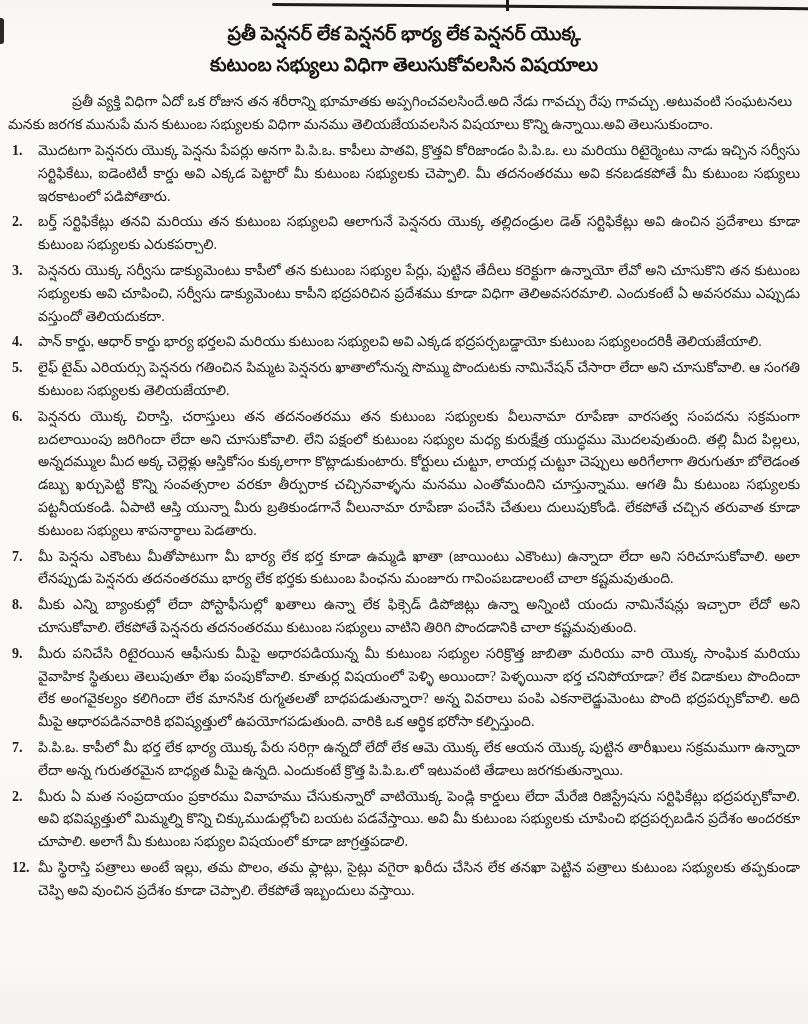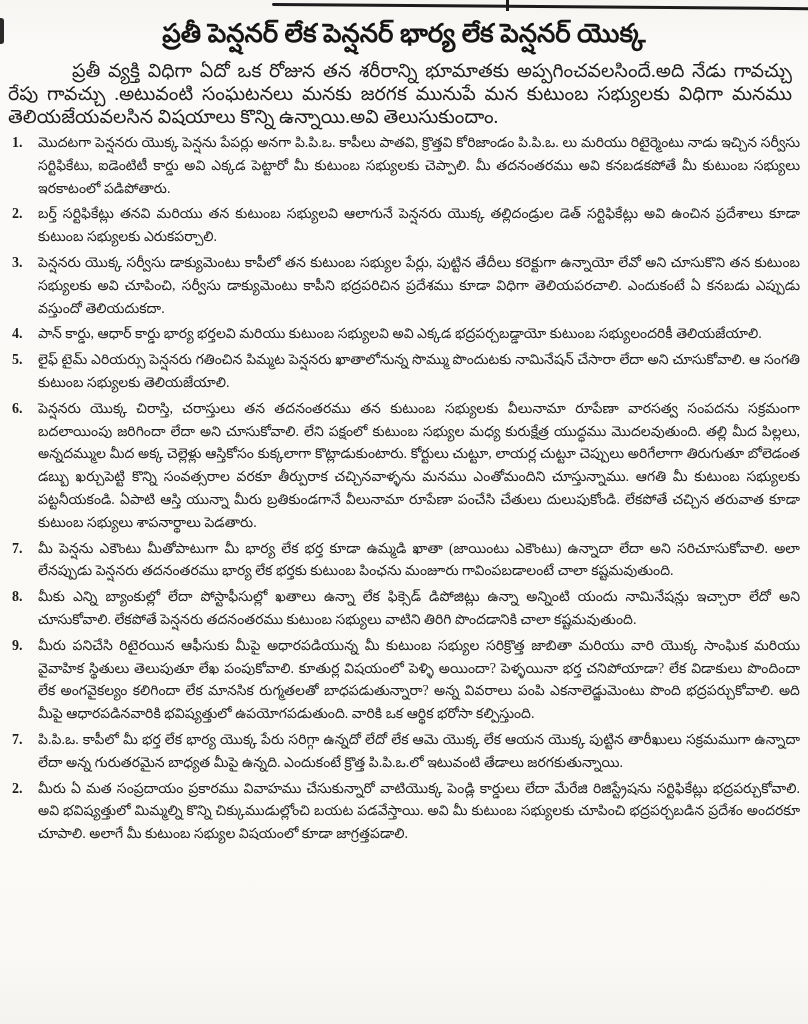--- a/index.html
+++ b/index.html
@@ -29,29 +29,29 @@
     left: 272px; top: 3px; width: 540px; height: 3px;
     transform: rotate(0.45deg); transform-origin: left center;
     border-radius: 2px;
   }
   .top-tick { left: 506px; top: 0; width: 3px; height: 11px; }
   .left-mark { left: 0; top: 18px; width: 4px; height: 26px; border-radius: 0 3px 3px 0; background:#2a2a2a; }
 
   .title {
     margin: 8px auto 10px auto;
     text-align: center;
-    font-size: 26px;
+    font-size: 19px;
     line-height: 31px;
     font-weight: 700;
     color: #161616;
     width: 640px;
   }
   .intro {
     margin: 0 8px 4px 0;
-    font-size: 19px;
+    font-size: 14px;
     line-height: 23px;
     text-align: justify;
     text-indent: 64px;
     color: #1d1d1d;
   }
   .list { margin: 0; padding: 0; }
   .item {
     display: flex;
     margin: 0 0 3px 0;
     font-size: 14px;
@@ -73,39 +73,40 @@
 <body>
 
 <div class="page">
 
   <div class="artifact top-line"></div>
   <div class="artifact top-tick"></div>
   <div class="artifact left-mark"></div>
 
   <div class="title">
     <span>ప్రతీ పెన్షనర్ లేక పెన్షనర్ భార్య లేక పెన్షనర్ యొక్క</span><br>
+    <span>కుటుంబ సభ్యులు విధిగా తెలుసుకోవలసిన విషయాలు</span>
   </div>
 
   <p class="intro">ప్రతీ వ్యక్తి విధిగా ఏదో ఒక రోజున తన శరీరాన్ని భూమాతకు అప్పగించవలసిందే.అది నేడు గావచ్చు రేపు గావచ్చు .అటువంటి సంఘటనలు మనకు జరగక మునుపే మన కుటుంబ సభ్యులకు విధిగా మనము తెలియజేయవలసిన విషయాలు కొన్ని ఉన్నాయి.అవి తెలుసుకుందాం.</p>
 
   <div class="list">
 
     <div class="item">
       <span class="num">1.</span>
       <span class="text">మొదటగా పెన్షనరు యొక్క పెన్షను పేపర్లు అనగా పి.పి.ఒ. కాపీలు పాతవి, క్రొత్తవి కోరిజాండం పి.పి.ఒ. లు మరియు రిటైర్మెంటు నాడు ఇచ్చిన సర్వీసు సర్టిఫికేటు, ఐడెంటిటీ కార్డు అవి ఎక్కడ పెట్టారో మీ కుటుంబ సభ్యులకు చెప్పాలి. మీ తదనంతరము అవి కనబడకపోతే మీ కుటుంబ సభ్యులు ఇరకాటంలో పడిపోతారు.</span>
     </div>
 
     <div class="item">
       <span class="num">2.</span>
       <span class="text">బర్త్ సర్టిఫికేట్లు తనవి మరియు తన కుటుంబ సభ్యులవి ఆలాగునే పెన్షనరు యొక్క తల్లిదండ్రుల డెత్ సర్టిఫికేట్లు అవి ఉంచిన ప్రదేశాలు కూడా కుటుంబ సభ్యులకు ఎరుకపర్చాలి.</span>
     </div>
 
     <div class="item">
       <span class="num">3.</span>
-      <span class="text">పెన్షనరు యొక్క సర్వీసు డాక్యుమెంటు కాపీలో తన కుటుంబ సభ్యుల పేర్లు, పుట్టిన తేదీలు కరెక్టుగా ఉన్నాయో లేవో అని చూసుకొని తన కుటుంబ సభ్యులకు అవి చూపించి, సర్వీసు డాక్యుమెంటు కాపీని భద్రపరిచిన ప్రదేశము కూడా విధిగా తెలియపరచాలి. ఎందుకంటే ఏ కనబడు ఎప్పుడు వస్తుందో తెలియదుకదా.</span>
+      <span class="text">పెన్షనరు యొక్క సర్వీసు డాక్యుమెంటు కాపీలో తన కుటుంబ సభ్యుల పేర్లు, పుట్టిన తేదీలు కరెక్టుగా ఉన్నాయో లేవో అని చూసుకొని తన కుటుంబ సభ్యులకు అవి చూపించి, సర్వీసు డాక్యుమెంటు కాపీని భద్రపరిచిన ప్రదేశము కూడా విధిగా తెలిఅవసరమాలి. ఎందుకంటే ఏ అవసరము ఎప్పుడు వస్తుందో తెలియదుకదా.</span>
     </div>
 
     <div class="item">
       <span class="num">4.</span>
       <span class="text">పాన్ కార్డు, ఆధార్ కార్డు భార్య భర్తలవి మరియు కుటుంబ సభ్యులవి అవి ఎక్కడ భద్రపర్చబడ్డాయో కుటుంబ సభ్యులందరికీ తెలియజేయాలి.</span>
     </div>
 
     <div class="item">
       <span class="num">5.</span>
       <span class="text">లైఫ్ టైమ్ ఎరియర్సు పెన్షనరు గతించిన పిమ్మట పెన్షనరు ఖాతాలోనున్న సొమ్ము పొందుటకు నామినేషన్ చేసారా లేదా అని చూసుకోవాలి. ఆ సంగతి కుటుంబ సభ్యులకు తెలియజేయాలి.</span>
@@ -134,15 +135,19 @@
     <div class="item">
       <span class="num">7.</span>
       <span class="text">పి.పి.ఒ. కాపీలో మీ భర్త లేక భార్య యొక్క పేరు సరిగ్గా ఉన్నదో లేదో లేక ఆమె యొక్క లేక ఆయన యొక్క పుట్టిన తారీఖులు సక్రమముగా ఉన్నాదా లేదా అన్న గురుతరమైన బాధ్యత మీపై ఉన్నది. ఎందుకంటే క్రొత్త పి.పి.ఒ.లో ఇటువంటి తేడాలు జరగకుతున్నాయి.</span>
     </div>
 
     <div class="item">
       <span class="num">2.</span>
       <span class="text">మీరు ఏ మత సంప్రదాయం ప్రకారము వివాహము చేసుకున్నారో వాటియొక్క పెండ్లి కార్డులు లేదా మేరేజి రిజిస్ట్రేషను సర్టిఫికేట్లు భద్రపర్చుకోవాలి. అవి భవిష్యత్తులో మిమ్మల్ని కొన్ని చిక్కుముడుల్లోంచి బయట పడవేస్తాయి.  అవి మీ కుటుంబ సభ్యులకు చూపించి భద్రపర్చబడిన ప్రదేశం అందరకూ చూపాలి. అలాగే మీ కుటుంబ సభ్యుల విషయంలో కూడా జాగ్రత్తపడాలి.</span>
     </div>
 
+    <div class="item">
+      <span class="num">12.</span>
+      <span class="text">మీ స్థిరాస్తి పత్రాలు అంటే ఇల్లు, తమ పొలం, తమ ఫ్లాట్లు, సైట్లు వగైరా ఖరీదు చేసిన లేక తనఖా పెట్టిన పత్రాలు కుటుంబ సభ్యులకు తప్పకుండా చెప్పి అవి వుంచిన ప్రదేశం కూడా చెప్పాలి. లేకపోతే ఇబ్బందులు వస్తాయి.</span>
+    </div>
 
   </div>
 </div>
 
 </body></html>

